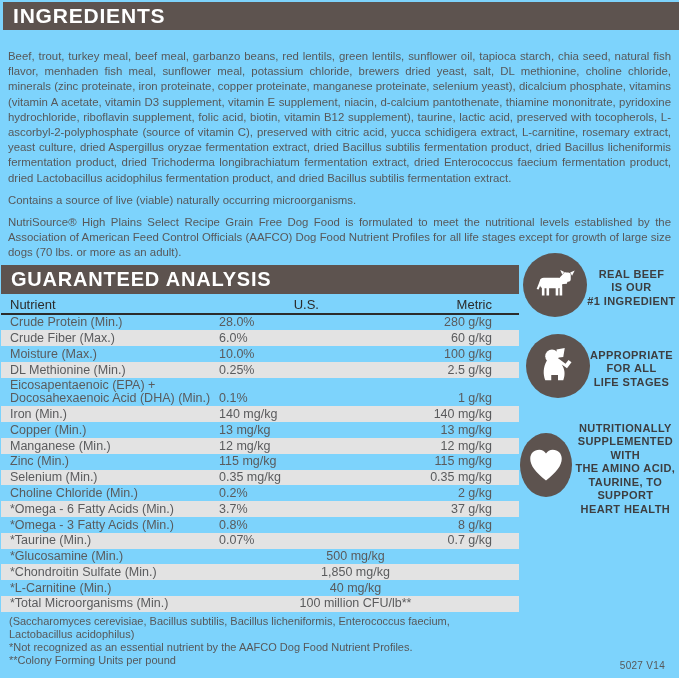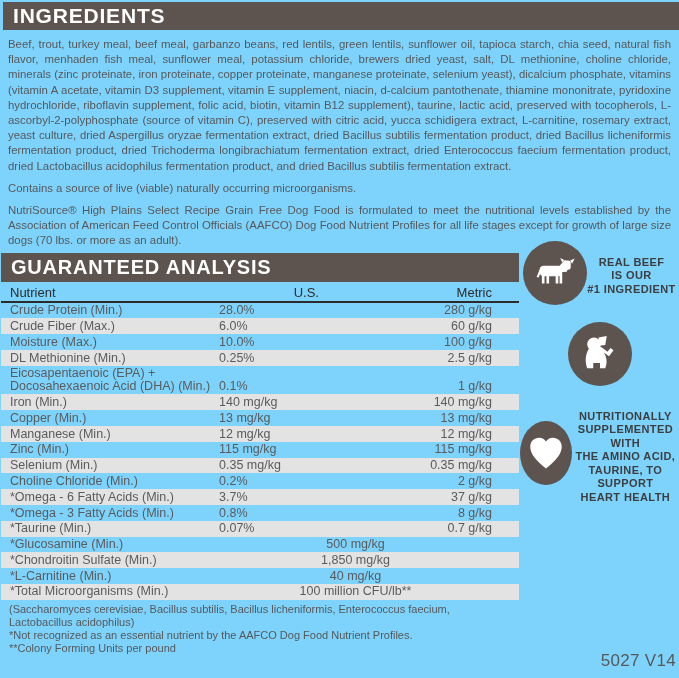--- a/index.html
+++ b/index.html
@@ -20,21 +20,21 @@
     font-weight: bold;
     letter-spacing: 0.8px;
   }
   .bar-top {
     margin: 2px 0 0 3px;
     width: 676px; height: 28px;
     font-size: 21px;
     padding-left: 10px;
   }
   
-  .text-block { margin: 7px 8px 0 8px; width: 663px; }
+  .text-block { margin: 19px 8px 0 8px; width: 663px; }
   .text-block p {
     font-size: 11.4px;
     line-height: 15.2px;
     text-align: justify;
     color: #57585a;
   }
   .text-block p + p { margin-top: 7px; }
   
   .ga-wrap { display: flex; margin-top: 4px; }
   .ga-left { width: 520px; }
@@ -103,22 +103,22 @@
     text-align: center;
     font-weight: bold;
     font-size: 11px;
     line-height: 13.5px;
     letter-spacing: 0.4px;
     color: #3d3e40;
     white-space: pre-line;
   }
   .version-code {
     position: absolute;
-    right: 3px; bottom: 7px;
-    font-size: 17px;
+    right: 14px; bottom: 7px;
+    font-size: 10px;
     color: #57585a;
     letter-spacing: 0.3px;
   }
   .icon-svg { display: block; }
 </style>
 </head>
 <body>
 
 <div class="page">
 
@@ -285,20 +285,23 @@
       </div>
 
       <div class="badge">
         <div class="badge-circle">
           <svg class="icon-svg" width="36" height="36" viewBox="0 0 48 48" fill="#ffffff" xmlns="http://www.w3.org/2000/svg">
             <circle cx="16" cy="11" r="9"></circle>
             <path d="M22 2 L33 0 L31 12 L23 13 Z"></path>
             <path d="M9 17 C4 26 4 35 7 43 L15 43 L15 36 L24 36 L24 43 L31 43 C34 35 33 28 29 22 L36 27 L42 19 L38 16 L34 21 L26 15 C22 13 14 13 9 17 Z"></path>
           </svg>
         </div>
+        <div class="badge-label">APPROPRIATE
+FOR ALL
+LIFE STAGES</div>
       </div>
 
       <div class="badge">
         <div class="badge-circle">
           <svg class="icon-svg" width="36" height="33" viewBox="0 0 48 44" fill="#ffffff" xmlns="http://www.w3.org/2000/svg">
             <path d="M24 42 C10 31 3 22 3 13 C3 6 8 1 15 1 C19 1 22 3 24 6 C26 3 29 1 33 1 C40 1 45 6 45 13 C45 22 38 31 24 42 Z"></path>
           </svg>
         </div>
         <div class="badge-label">NUTRITIONALLY
 SUPPLEMENTED WITH

